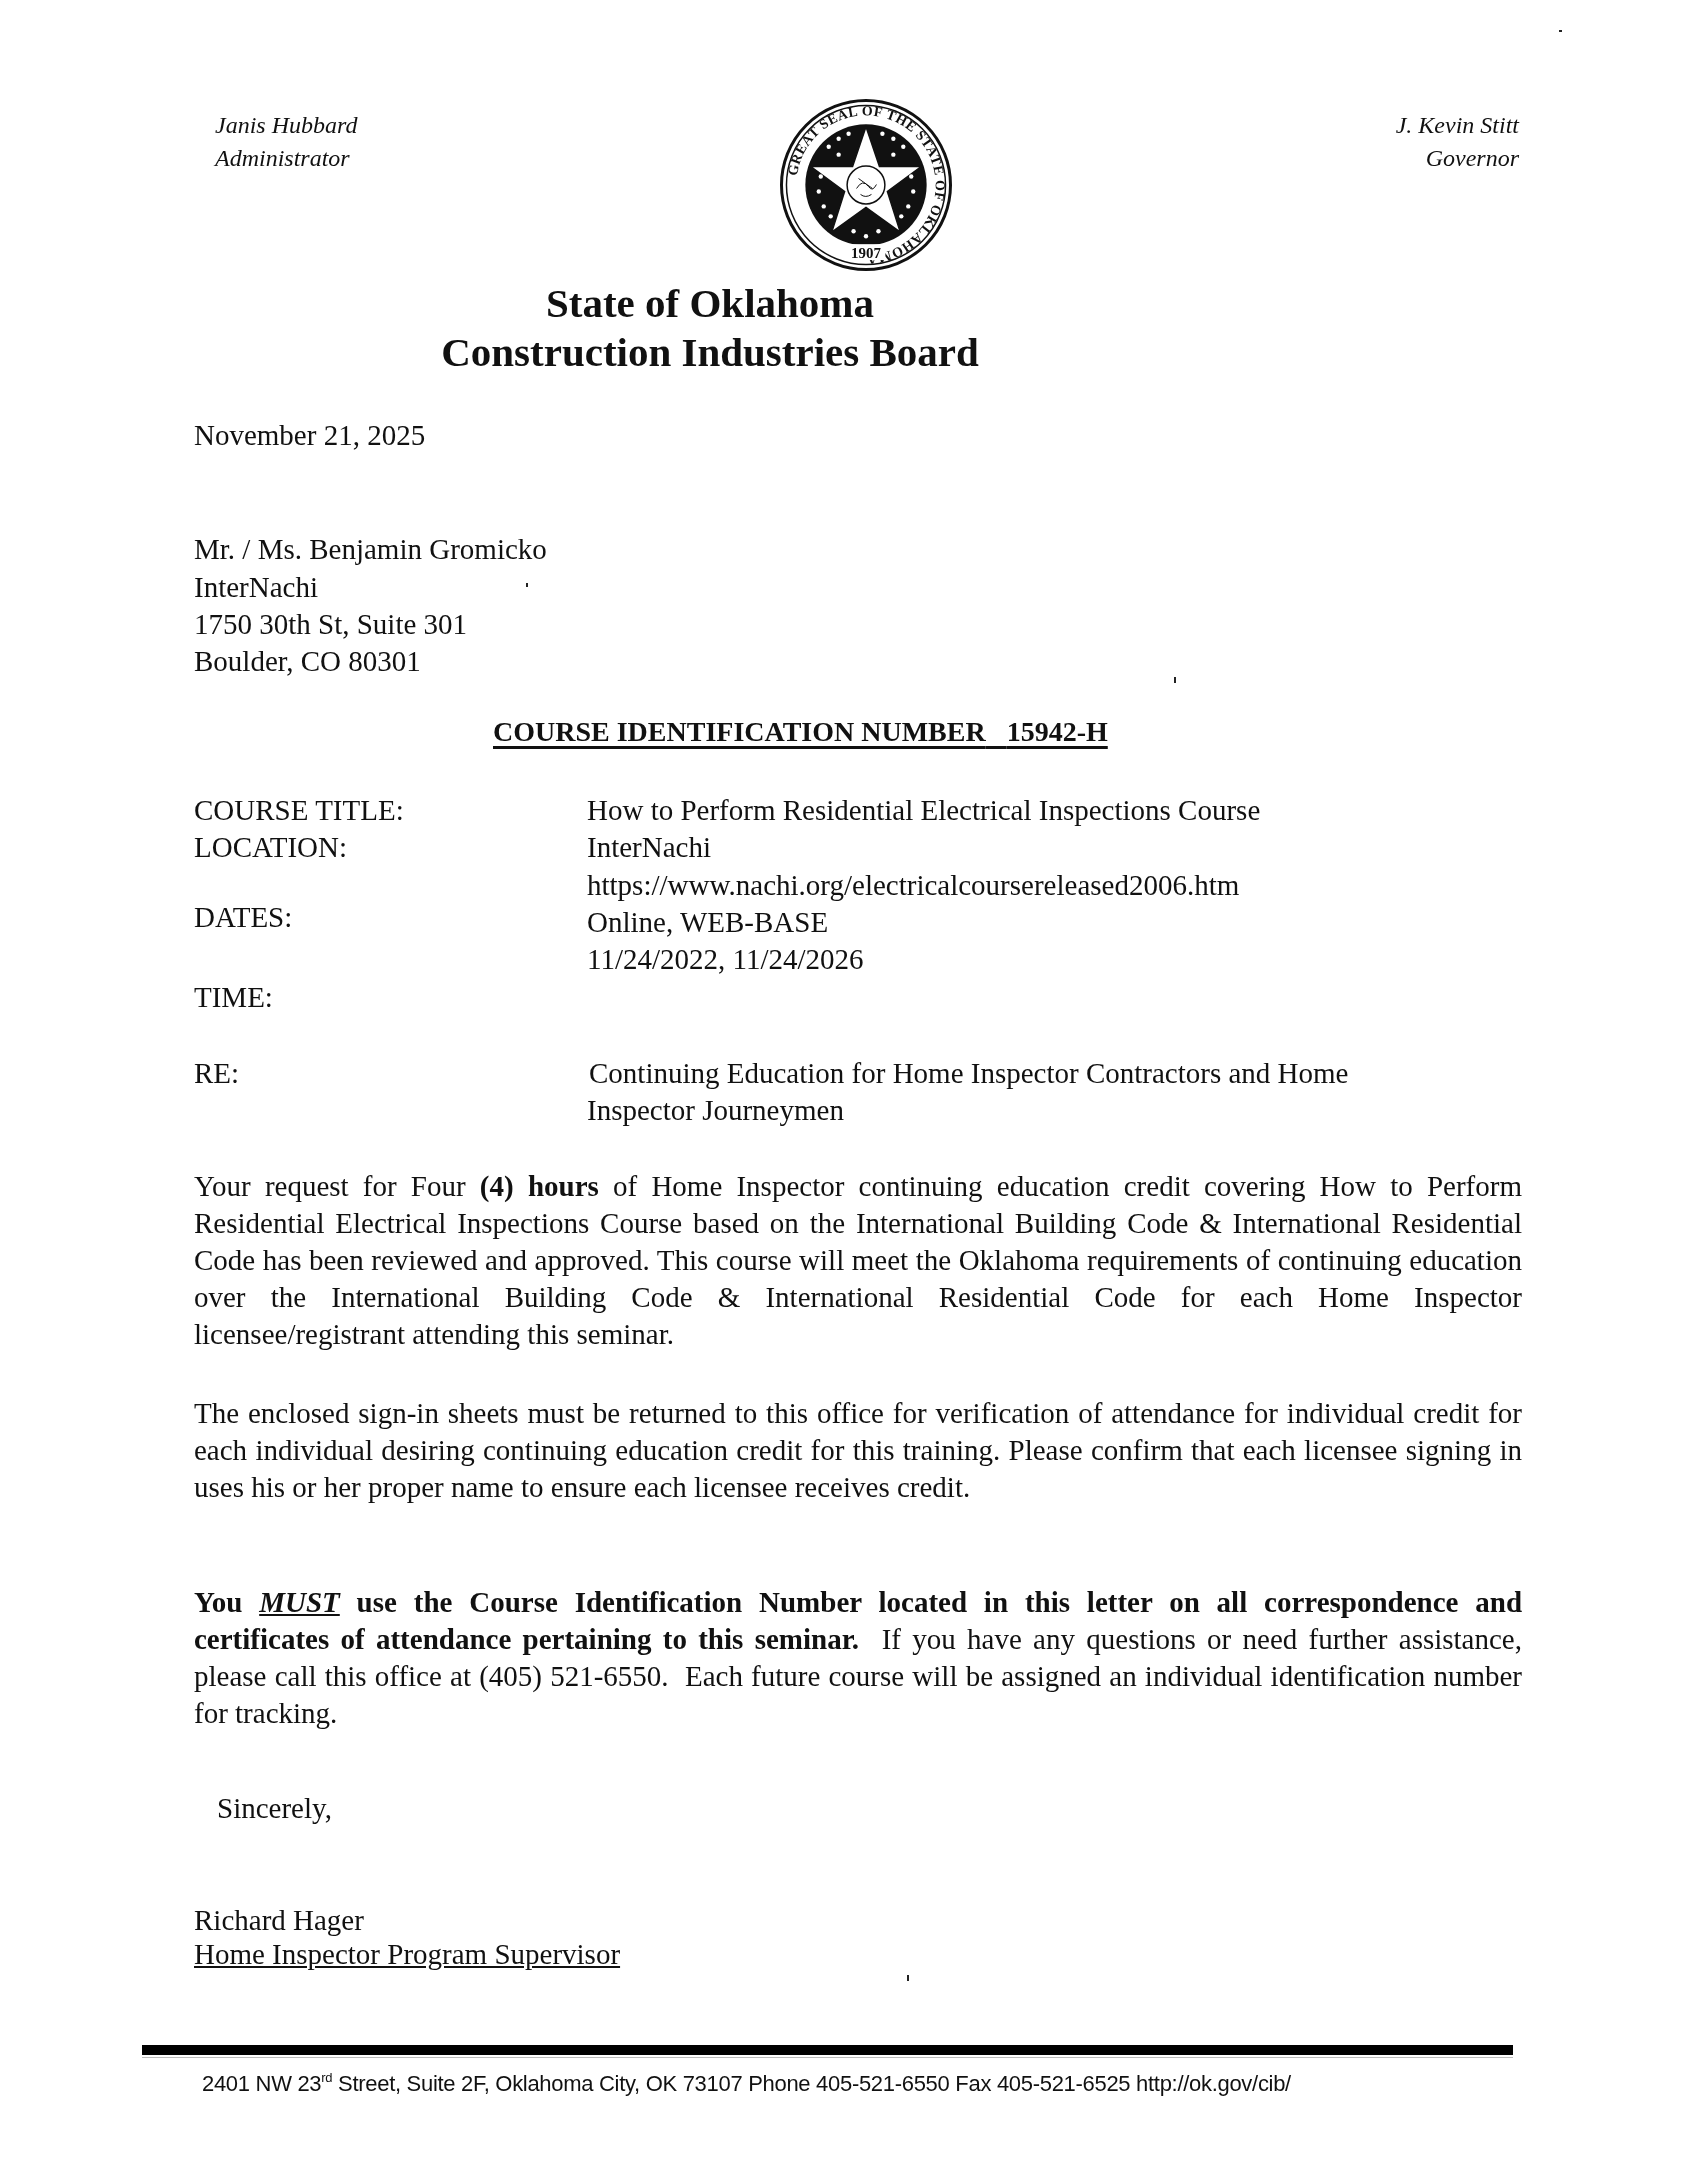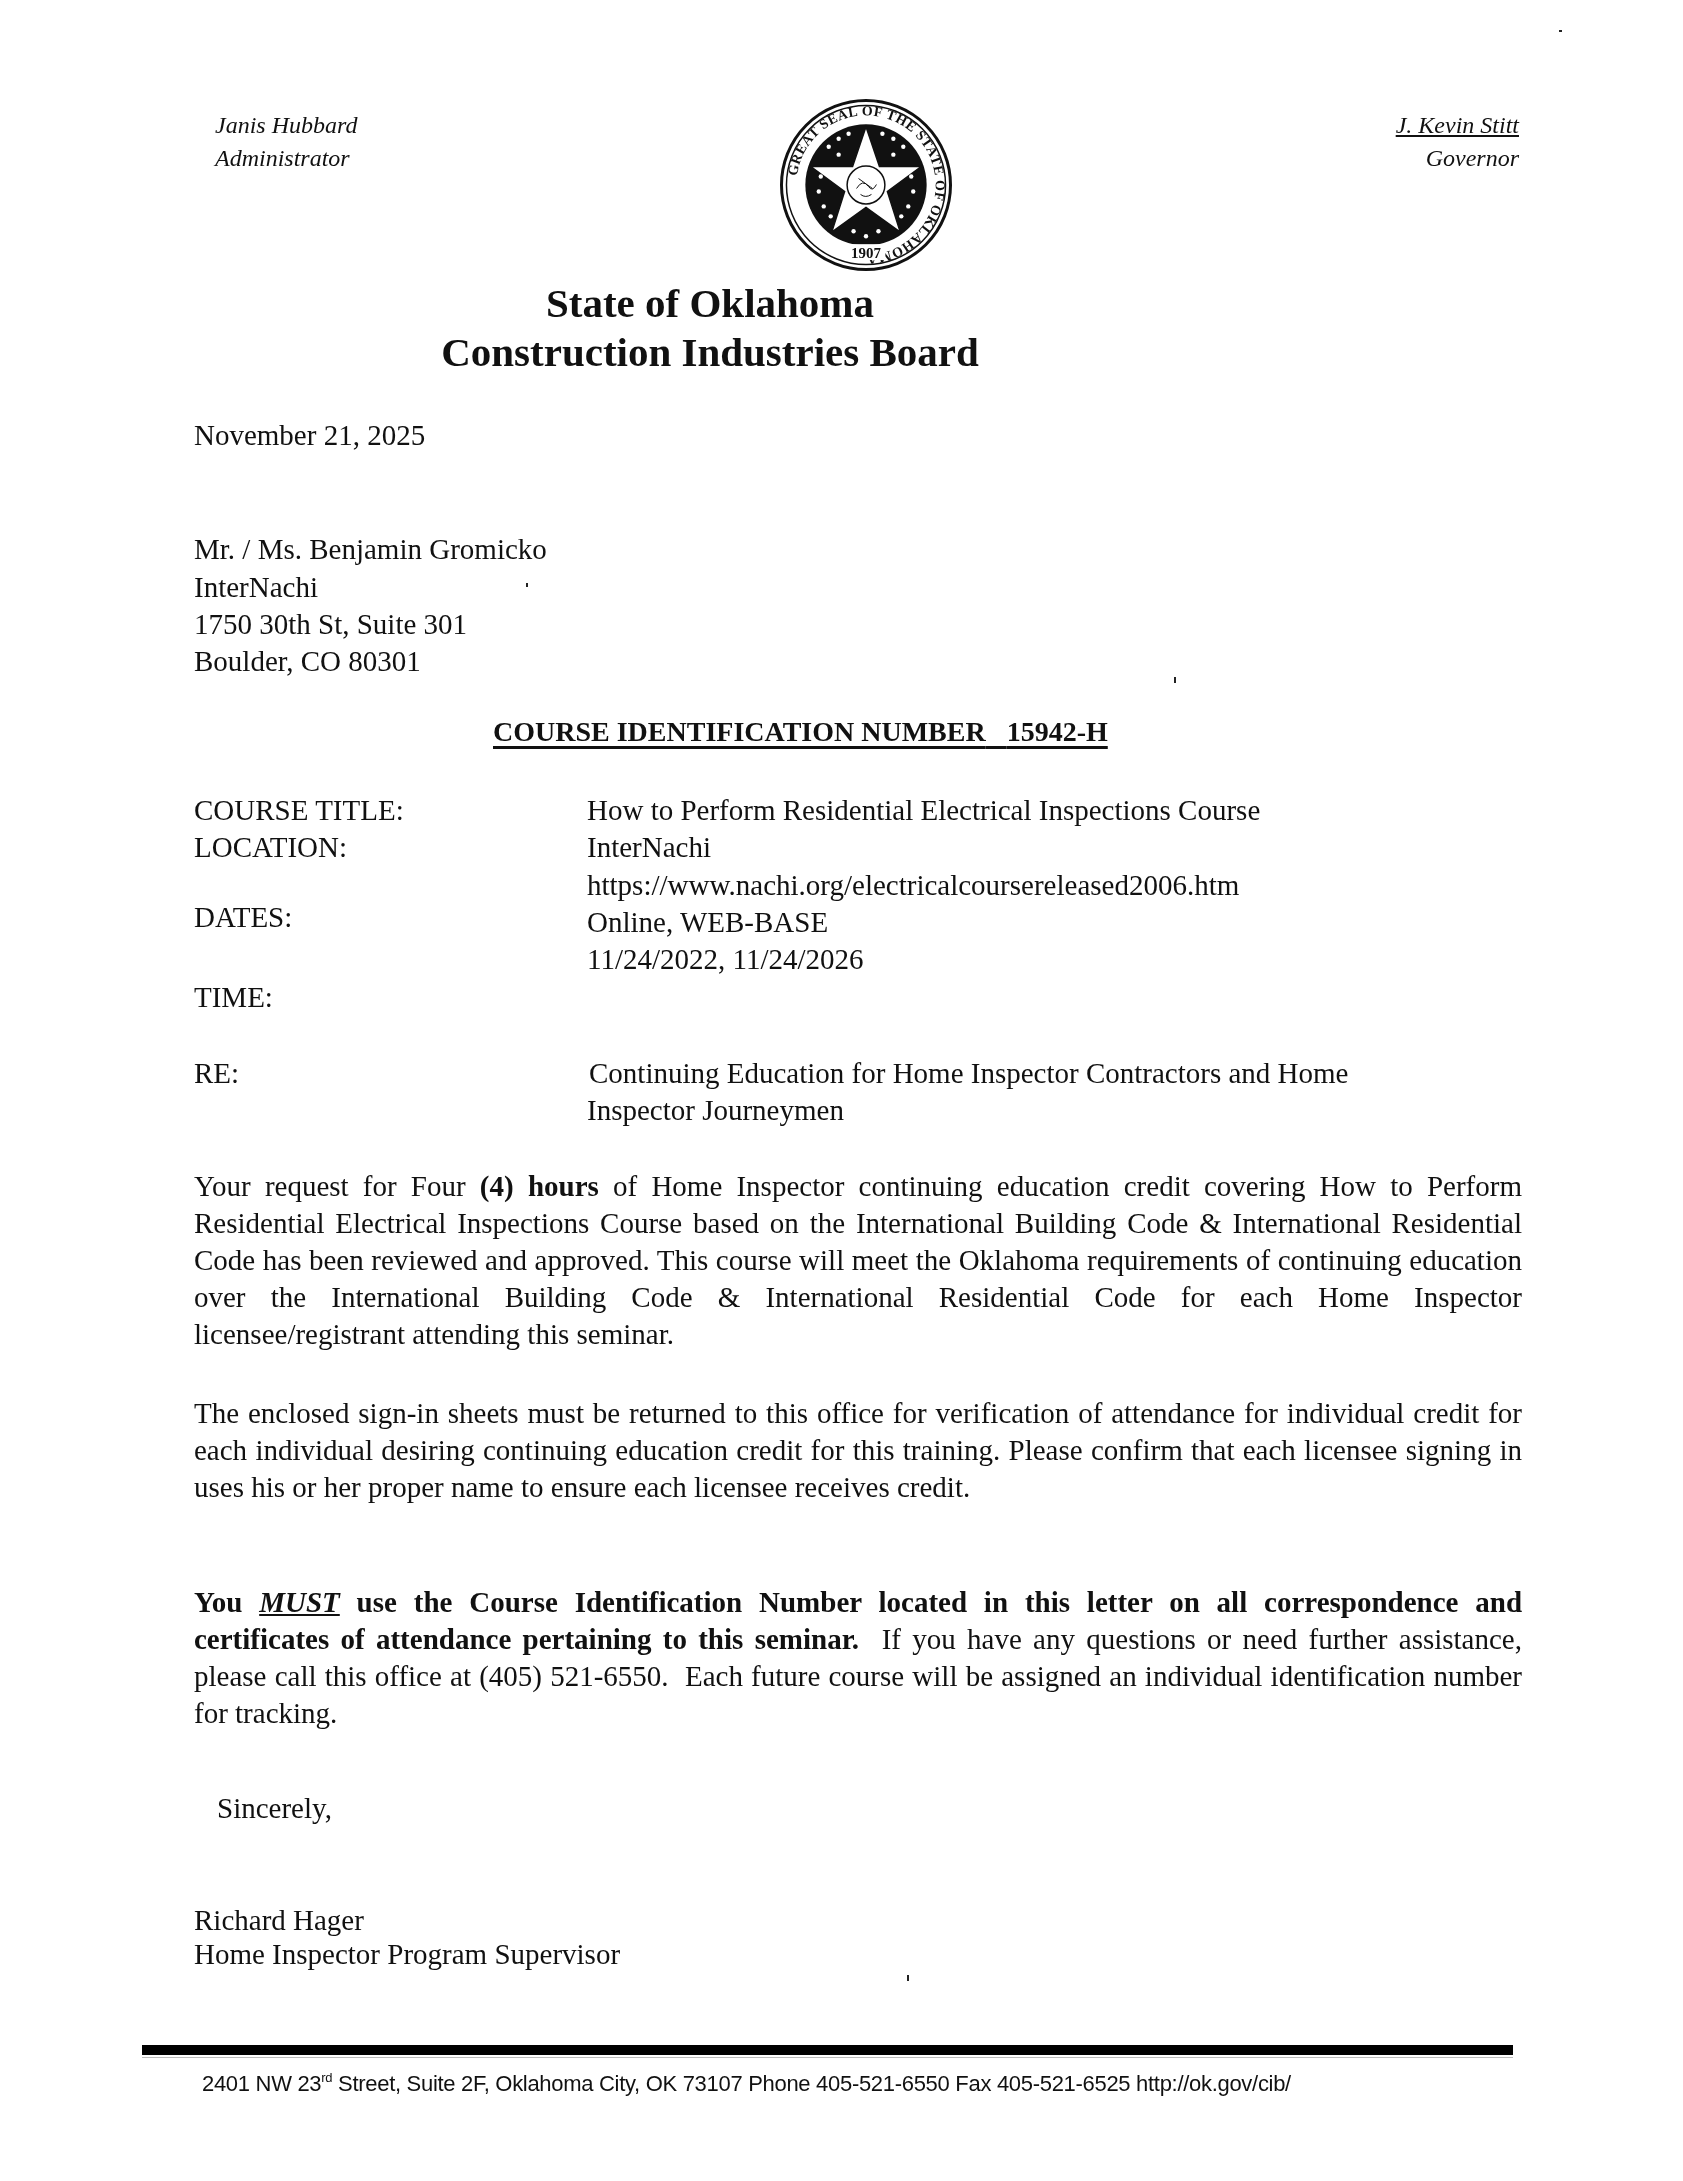--- a/index.html
+++ b/index.html
@@ -23,21 +23,21 @@
   .footer sup { font-size:13px; vertical-align:9px; }
   .mark { position:absolute; background:#222; }
   .seal { position:absolute; left:779px; top:97px; width:174px; height:176px; }
 </style>
 </head>
 <body>
 
 <div class="abs hdr-it" style="left:215px; top:109px;">Janis Hubbard</div>
 <div class="abs hdr-it" style="left:215px; top:142px;">Administrator</div>
 
-<div class="abs hdr-it" style="right:165px; top:109px; text-align:right;text-decoration:underline;">J. Kevin Stitt</div>
+<div class="abs hdr-it" style="right:165px; top:109px; text-align:right;">J. Kevin Stitt</div>
 <div class="abs hdr-it" style="right:165px; top:142px; text-align:right;">Governor</div>
 
 <div class="seal">
   <svg width="174" height="176" viewBox="0 0 175 177">
     <defs>
       <path id="ringPath" d="M 87.5 88.5 m -70 0 a 70 70 0 1 1 140 0 a 70 70 0 1 1 -140 0"></path>
     </defs>
     <circle cx="87.5" cy="88.5" r="85" fill="#fff" stroke="#111" stroke-width="3"></circle>
     <circle cx="87.5" cy="88.5" r="80" fill="none" stroke="#111" stroke-width="1.5"></circle>
     <circle cx="87.5" cy="88.5" r="61" fill="#111"></circle>
@@ -112,21 +112,21 @@
 <div class="abs body-t" style="left:587px; top:1092px;">Inspector Journeymen</div>
 
 <div class="para" style="top:1168px;"><span>Your request for Four </span><b>(4)</b><span> </span><b>hours</b><span> of Home Inspector continuing education credit covering How to Perform Residential Electrical Inspections Course based on the International Building Code &amp; International Residential Code has been reviewed and approved.  This course will meet the Oklahoma requirements of continuing education over the  International Building Code &amp; International Residential Code for each Home Inspector licensee/registrant attending this seminar.</span></div>
 
 <div class="para" style="top:1395px;">The enclosed sign-in sheets must be returned to this office for verification of attendance for individual credit for each individual desiring continuing education credit for this training.  Please confirm that each licensee signing in uses his or her proper name to ensure each licensee receives credit.</div>
 
 <div class="para" style="top:1584px;"><b><span>You </span><i style="text-decoration:underline;">MUST</i><span> use the Course Identification Number located in this letter on all correspondence and certificates of attendance pertaining to this seminar.</span></b><span style="white-space:pre-wrap">  If you have any questions or need further assistance, please call this office at (405) 521-6550.  Each future course will be assigned an individual identification number for tracking.</span></div>
 
 <div class="abs body-t" style="left:194px; top:1790px;margin-left:23px;">Sincerely,</div>
 <div class="abs body-t" style="left:194px; top:1902px;">Richard Hager</div>
-<div class="abs body-t" style="left:194px; top:1936px;">Home Inspector Program Supervisor</div>
+<div class="abs body-t" style="left:194px; top:1936px;text-decoration:underline;">Home Inspector Program Supervisor</div>
 
 <div class="mark" style="left:1559px; top:30px; width:3px; height:2px;"></div>
 <div class="mark" style="left:526px; top:583px; width:2px; height:4px;"></div>
 <div class="mark" style="left:1174px; top:677px; width:2px; height:6px;"></div>
 <div class="mark" style="left:907px; top:1975px; width:2px; height:6px;"></div>
 
 <div class="rule"></div>
 <div class="rule-thin"></div>
 <div class="abs footer"><span>2401 NW 23</span><sup>rd</sup><span> Street, Suite 2F, Oklahoma City, OK 73107 Phone 405-521-6550 Fax 405-521-6525 http://ok.gov/cib/</span></div>
 

